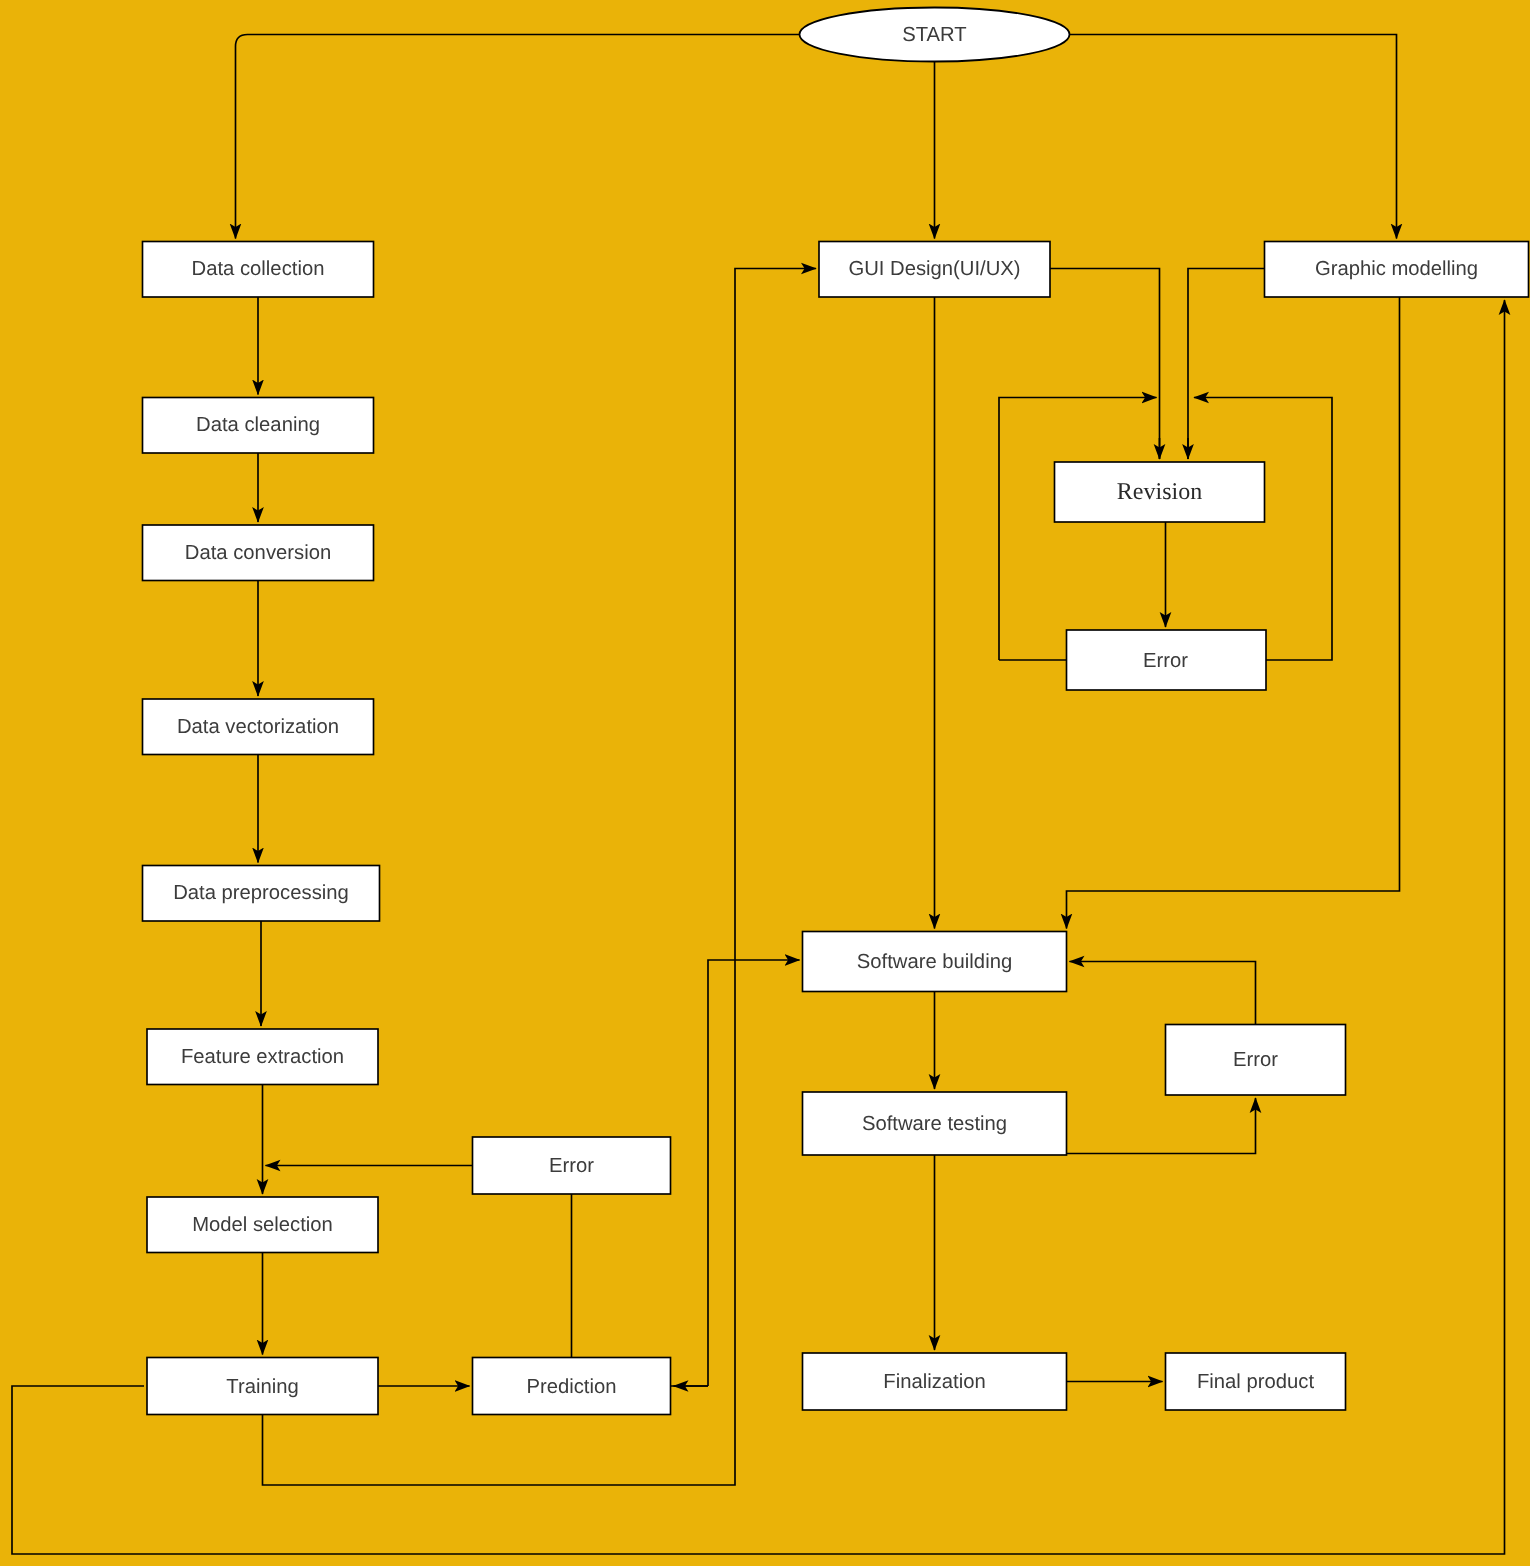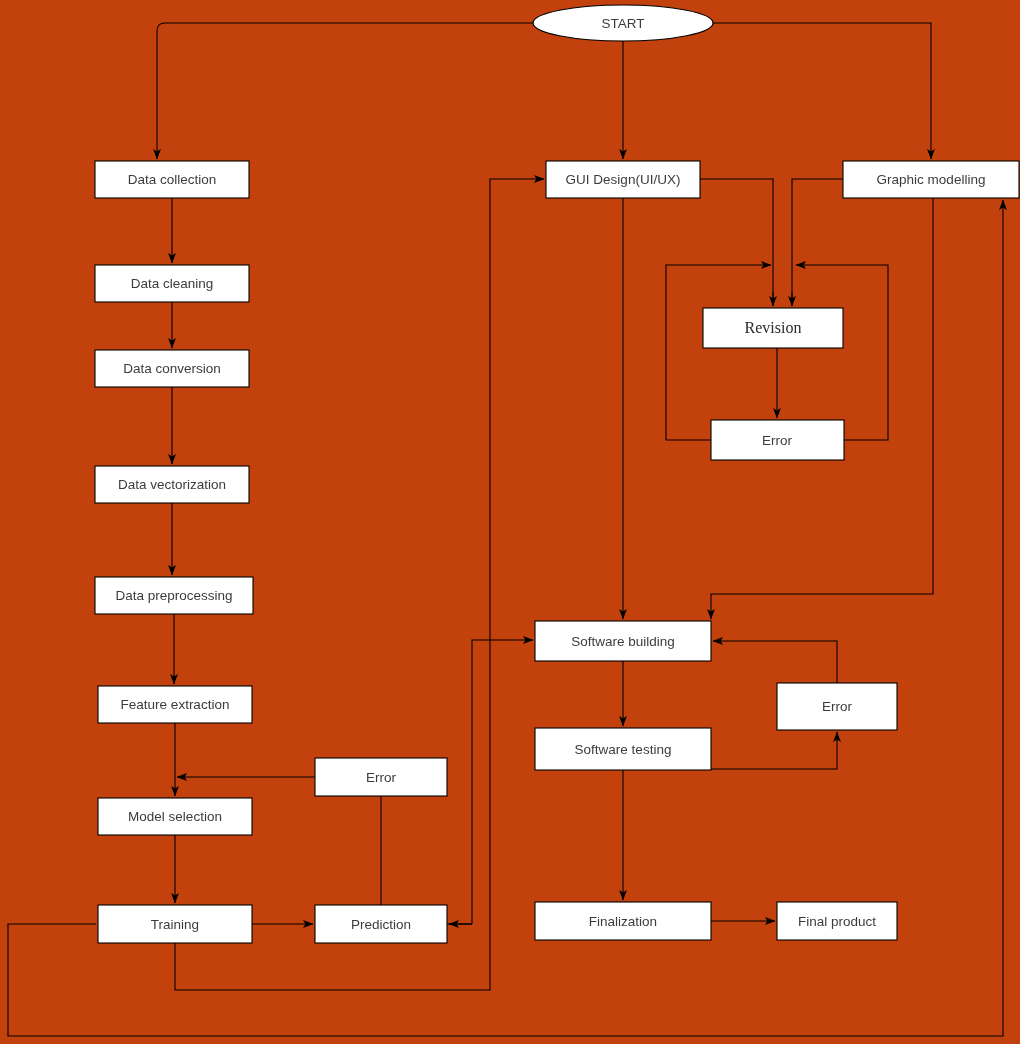--- a/index.html
+++ b/index.html
@@ -4,21 +4,21 @@
 <style>
   html, body {
     margin: 0;
     padding: 0;
     background: #ffffff;
   }
   #diagram-root {
     position: relative;
     width: 1020px;
     height: 1044px;
-    background: #c2410c;
+    background: #eab308;
     font-family: "Liberation Sans", sans-serif;
   }
   svg#flow {
     display: block;
     width: 1020px;
     height: 1044px;
   }
   .node-rect {
     fill: #ffffff;
     stroke: #000000;

